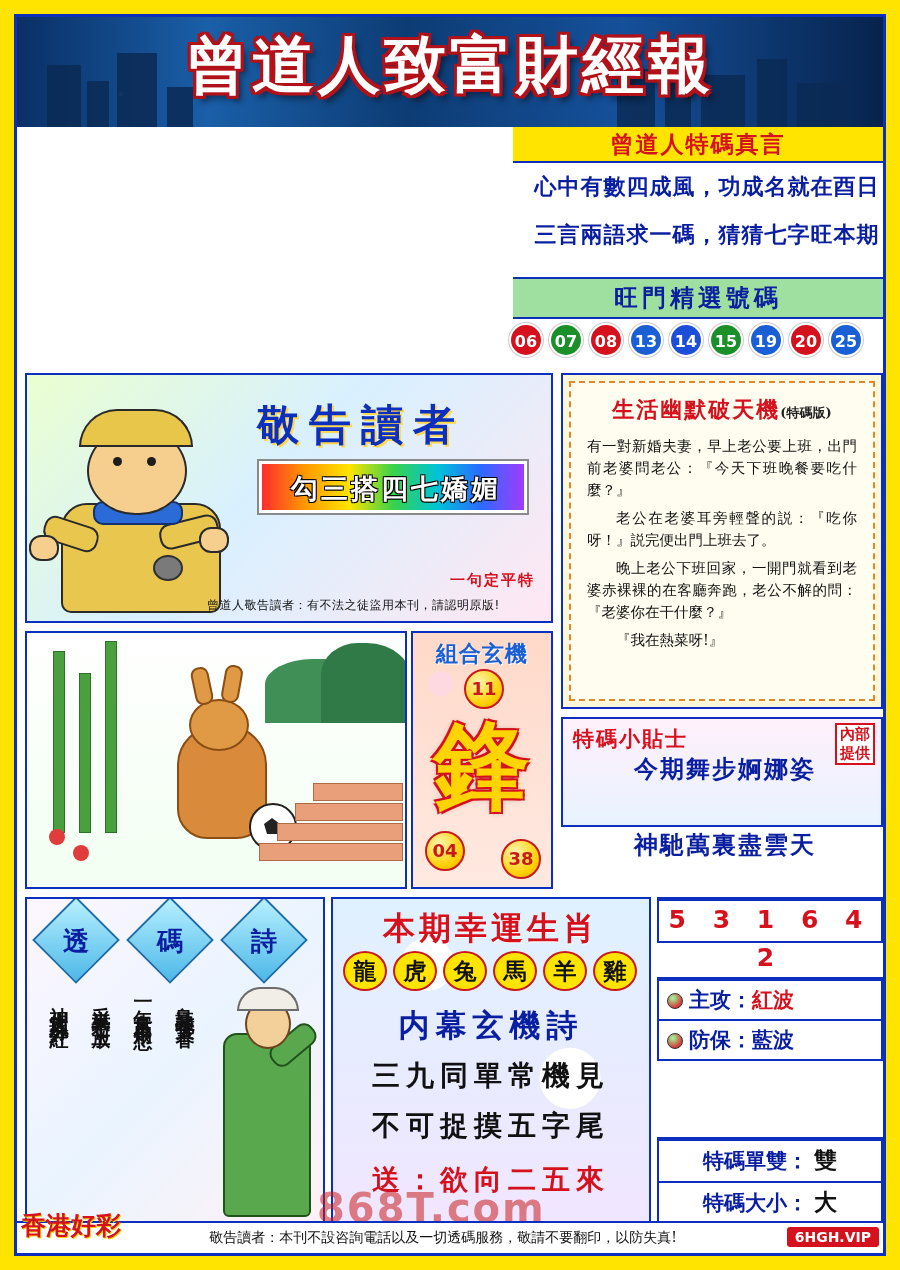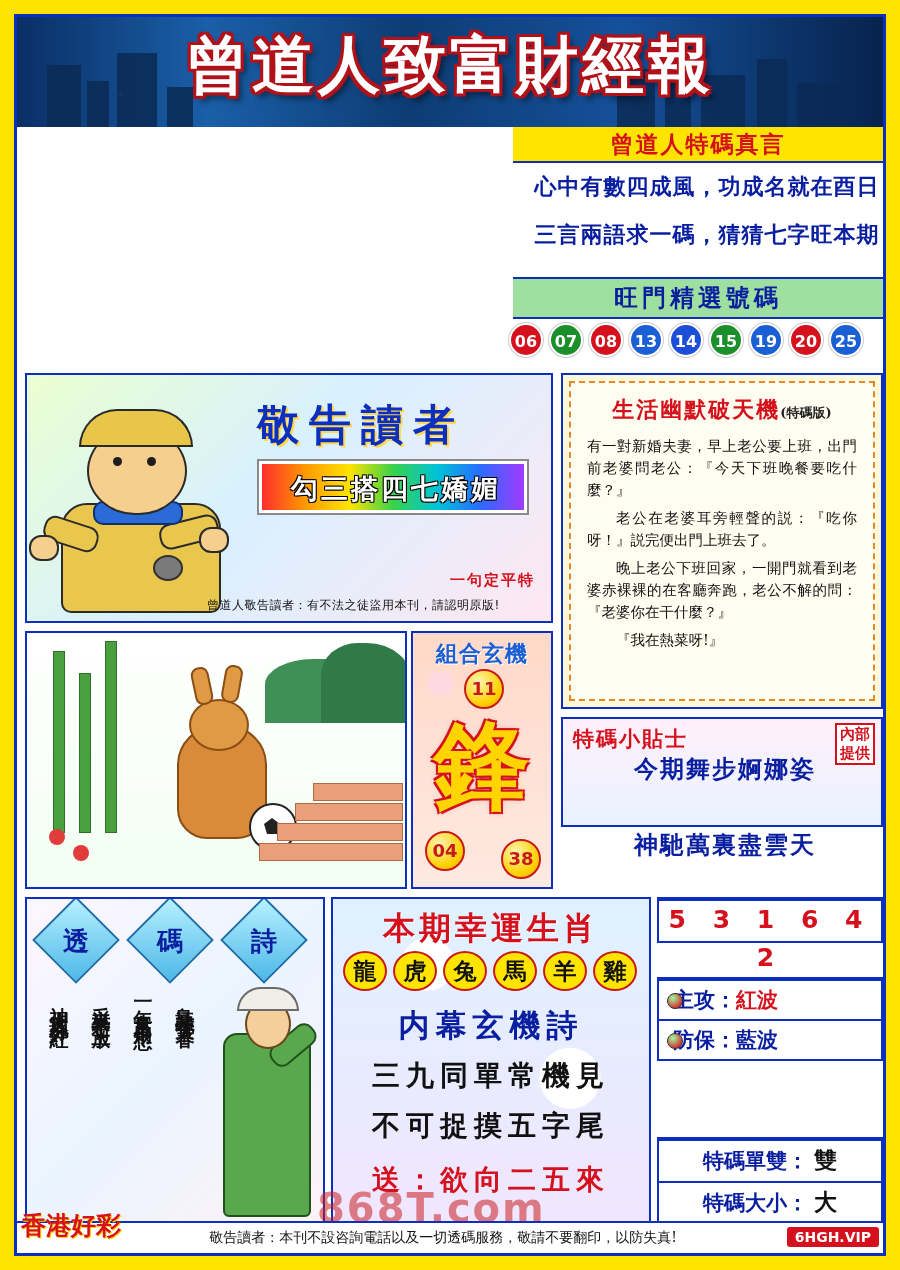--- a/index.html
+++ b/index.html
@@ -379,21 +379,21 @@
   .sebo-head{
     height:36px;line-height:34px;text-align:center;background:#bdf0c2;
     font-family:"DejaVu Serif","Liberation Serif",serif;
     font-weight:bold;font-size:23px;color:#0a6e1f;letter-spacing:4px;
   }
   .sebo-row{
     height:40px;line-height:38px;background:#ffffff;
     border-top:2px solid #0d2fbe;
     font-family:"DejaVu Serif","Liberation Serif",serif;
     font-weight:bold;font-size:21px;color:#0a1fa0;
-    padding-left:14px;box-sizing:border-box;position:relative;
+    padding-left:30px;box-sizing:border-box;position:relative;
   }
   .sebo-dot{
     position:absolute;left:8px;top:12px;width:16px;height:16px;border-radius:50%;
     background:radial-gradient(circle at 35% 30%,#9cff9c,#d43a3a 70%);
     border:1px solid #333;box-sizing:border-box;
   }
   .sebo-val{color:#d4111c;}
   .sebo-val.blue{color:#0a1fa0;}
   .ds-row{
     height:40px;line-height:38px;background:#ffffff;

